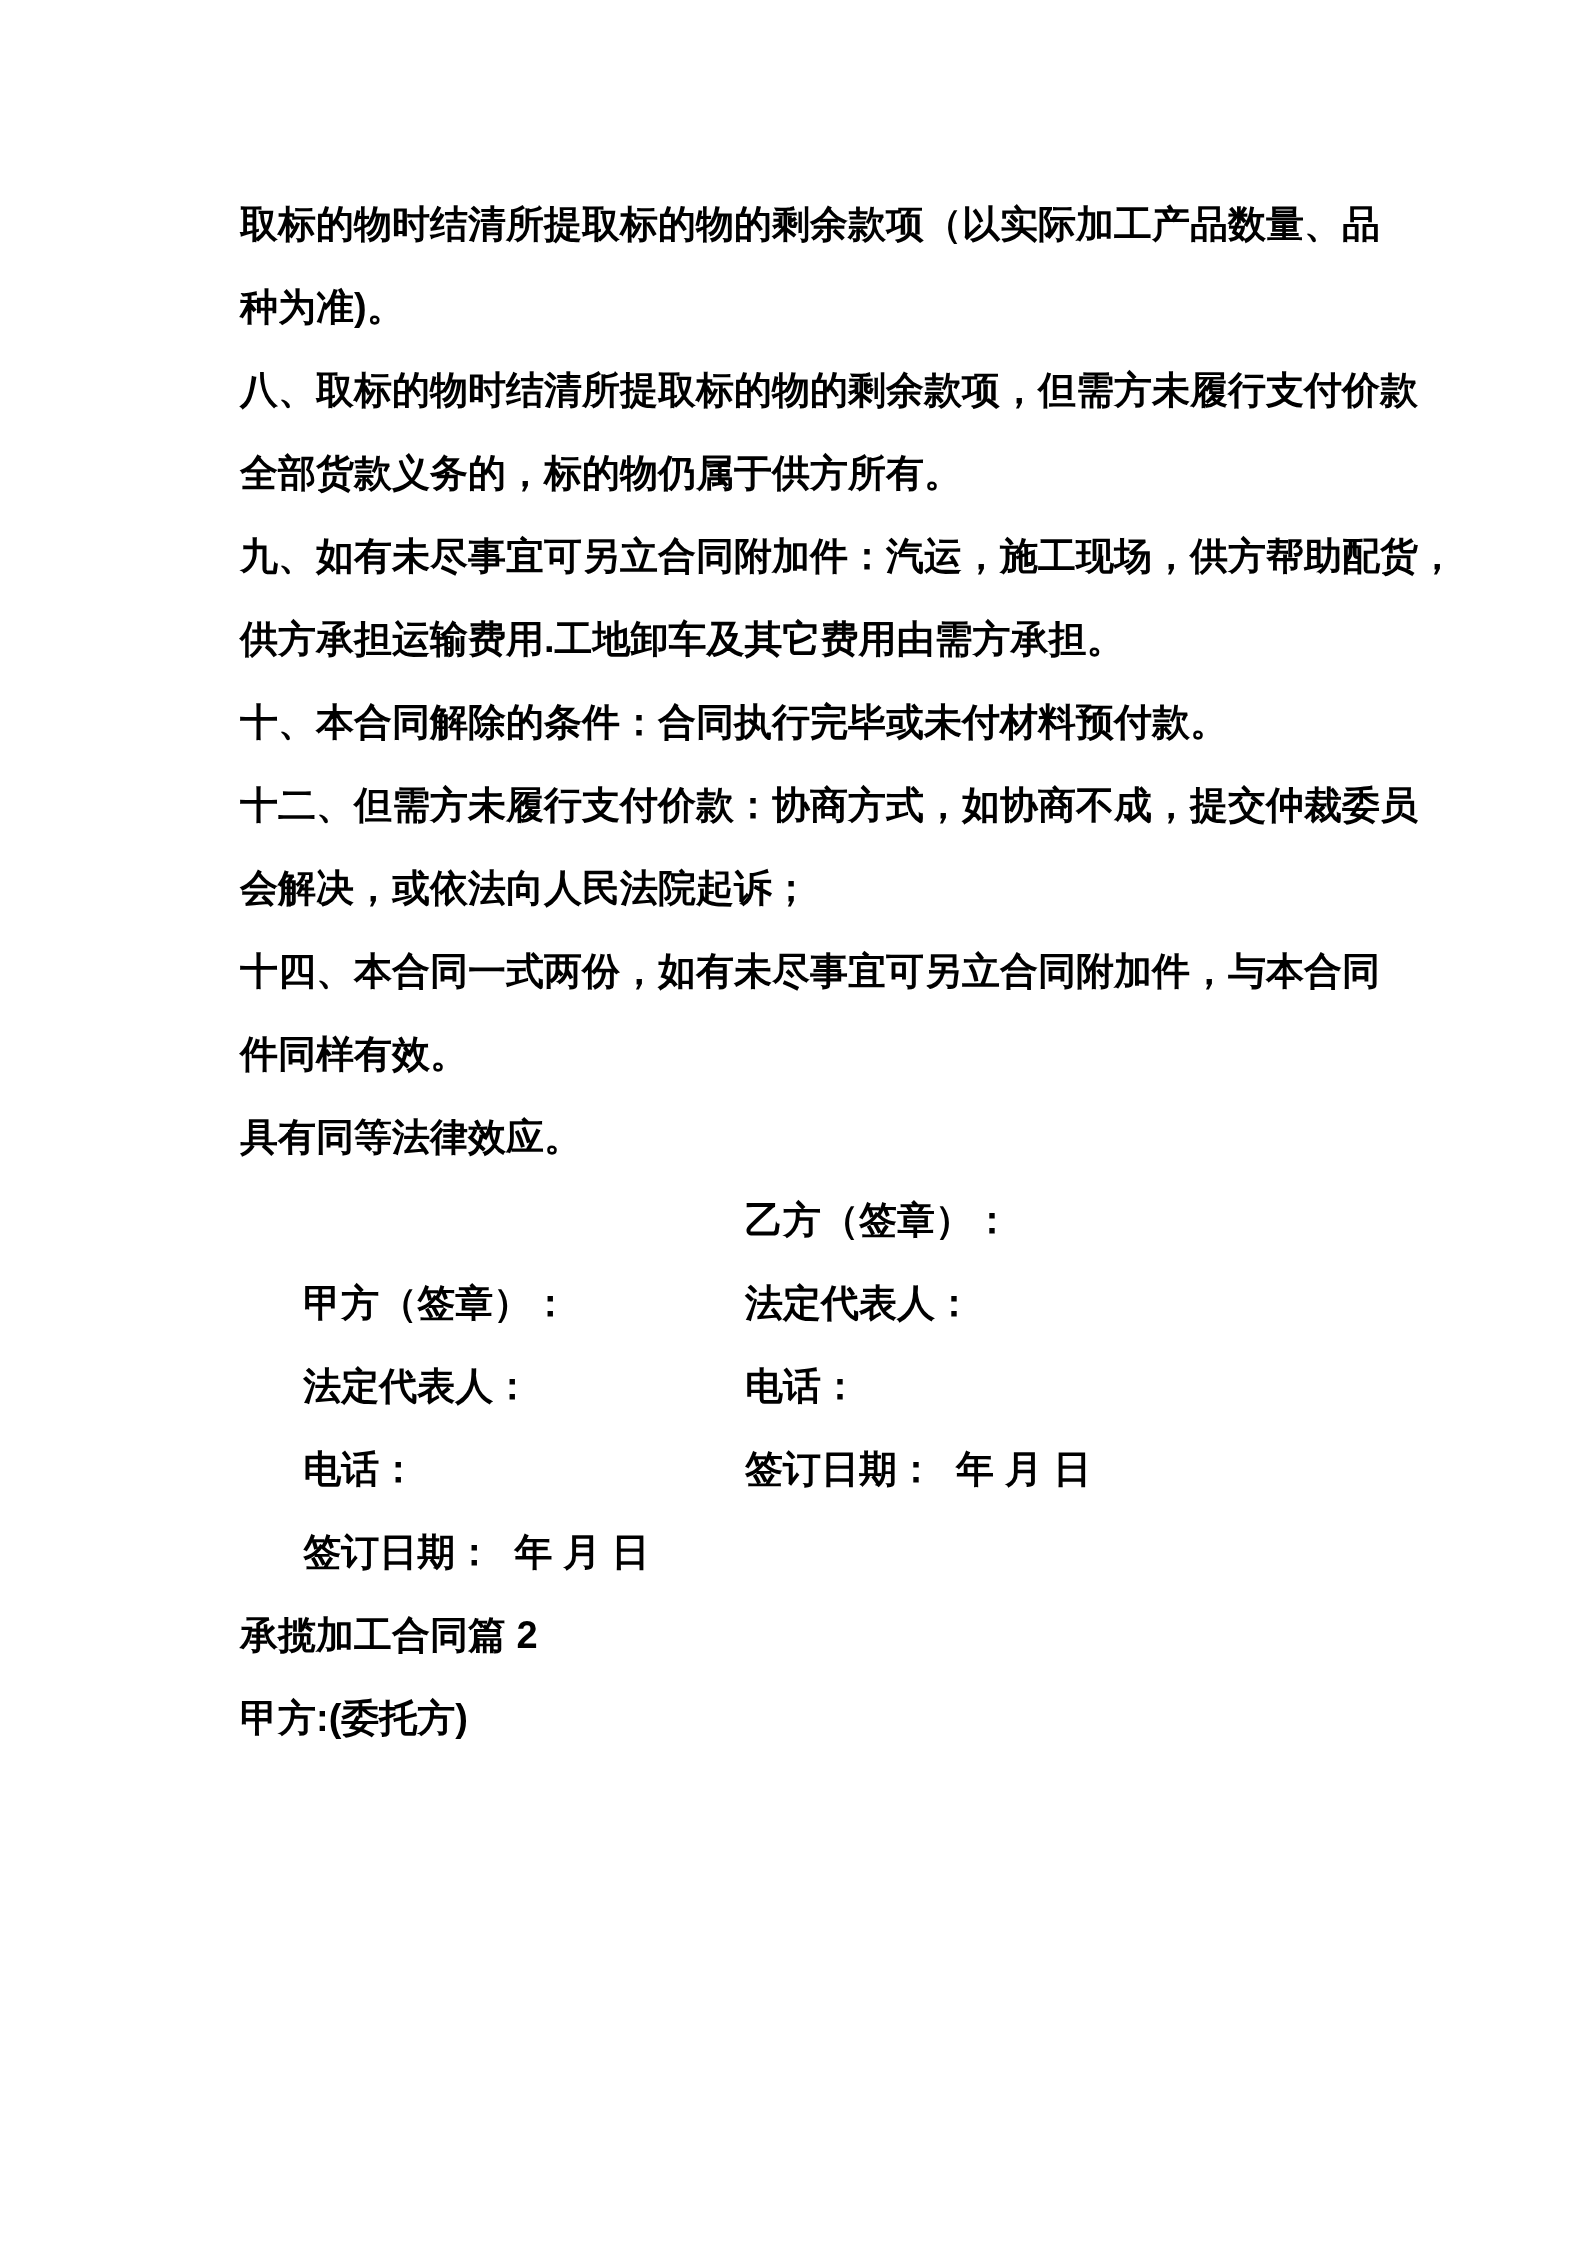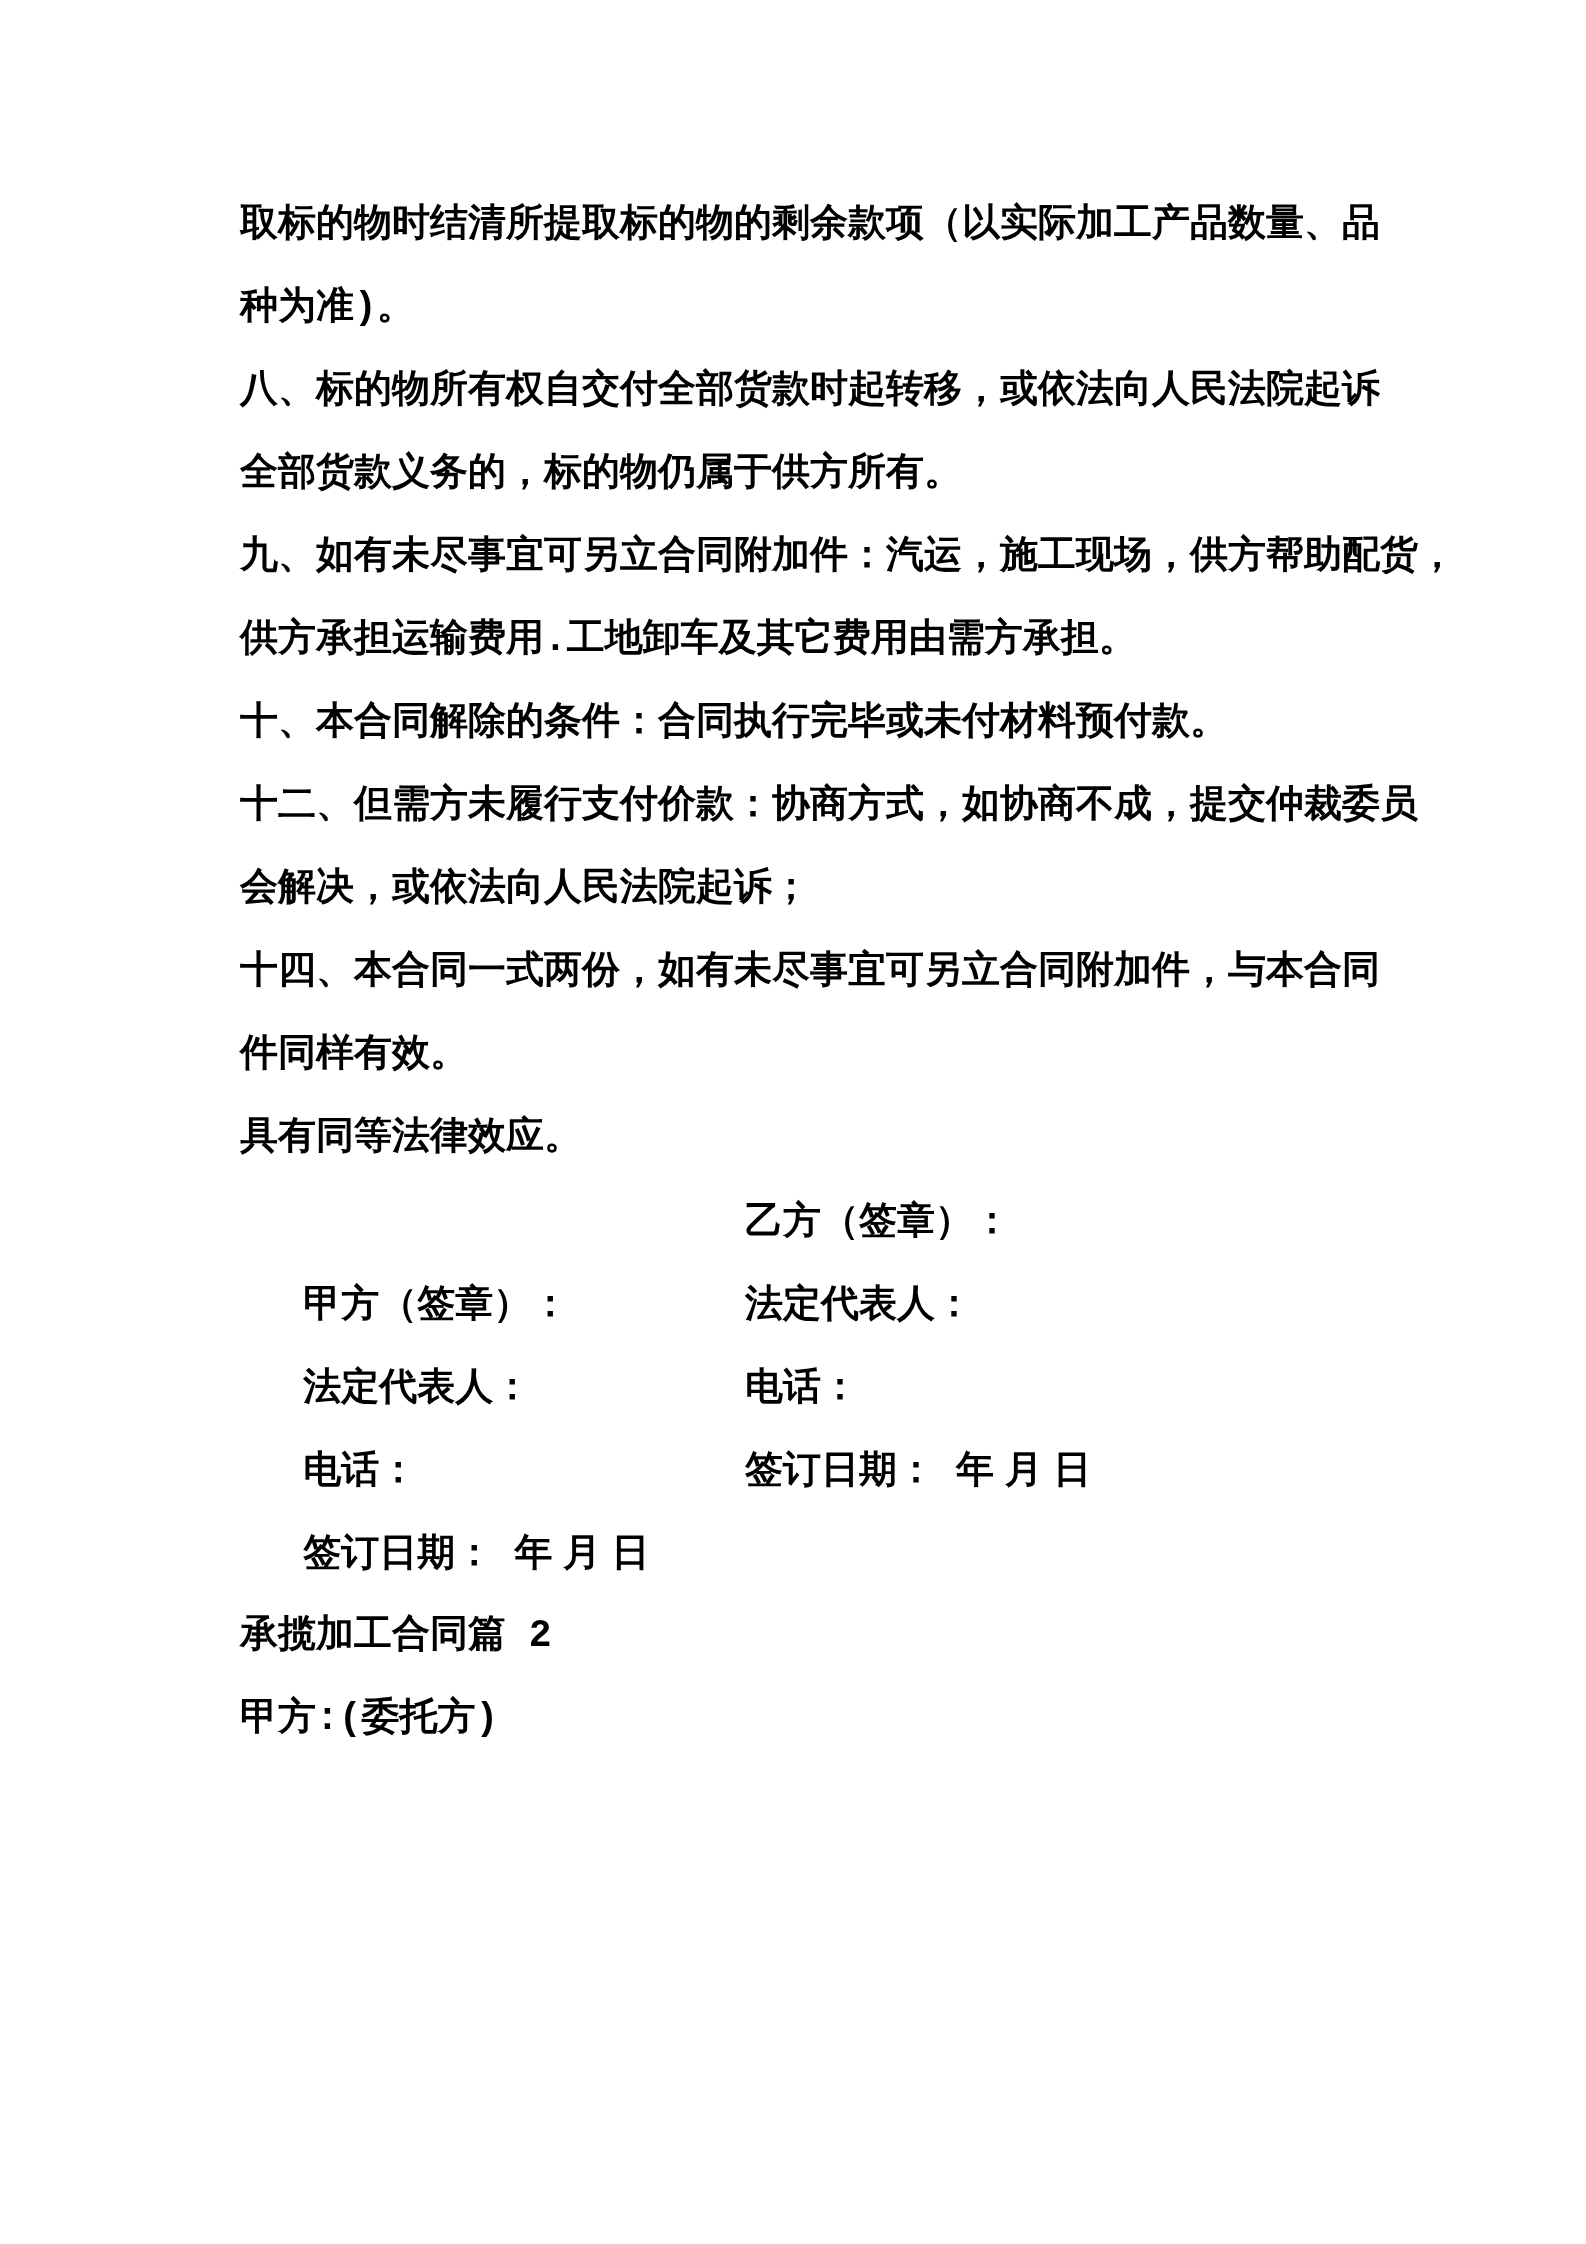--- a/index.html
+++ b/index.html
@@ -26,21 +26,20 @@
     width: 1200px;
     color: #000000;
     font-size: 38px;
     font-weight: bold;
     letter-spacing: 0px;
   }
   .line {
     height: 83px;
     line-height: 83px;
     white-space: pre;
-    font-family: Liberation Mono, monospace;
   }
   .line.blank {
     
   }
   .sig-row {
     position: relative;
     height: 83px;
     line-height: 83px;
     white-space: pre;
   }
@@ -53,21 +52,21 @@
   }
 </style>
 </head>
 <body>
 
 <div class="page">
   <div class="content">
 
     <div class="line">取标的物时结清所提取标的物的剩余款项（以实际加工产品数量、品</div>
     <div class="line">种为准)。</div>
-    <div class="line">八、标的物所有权自交付全部货款时起转移，或依法向人民法院起诉</div>
+    <div class="line">八、取标的物时结清所提取标的物的剩余款项，但需方未履行支付价款</div>
     <div class="line">全部货款义务的，标的物仍属于供方所有。</div>
     <div class="line">九、如有未尽事宜可另立合同附加件：汽运，施工现场，供方帮助配货，</div>
     <div class="line">供方承担运输费用.工地卸车及其它费用由需方承担。</div>
     <div class="line">十、本合同解除的条件：合同执行完毕或未付材料预付款。</div>
     <div class="line">十二、但需方未履行支付价款：协商方式，如协商不成，提交仲裁委员</div>
     <div class="line">会解决，或依法向人民法院起诉；</div>
     <div class="line">十四、本合同一式两份，如有未尽事宜可另立合同附加件，与本合同</div>
     <div class="line">件同样有效。</div>
     <div class="line">具有同等法律效应。</div>
 

